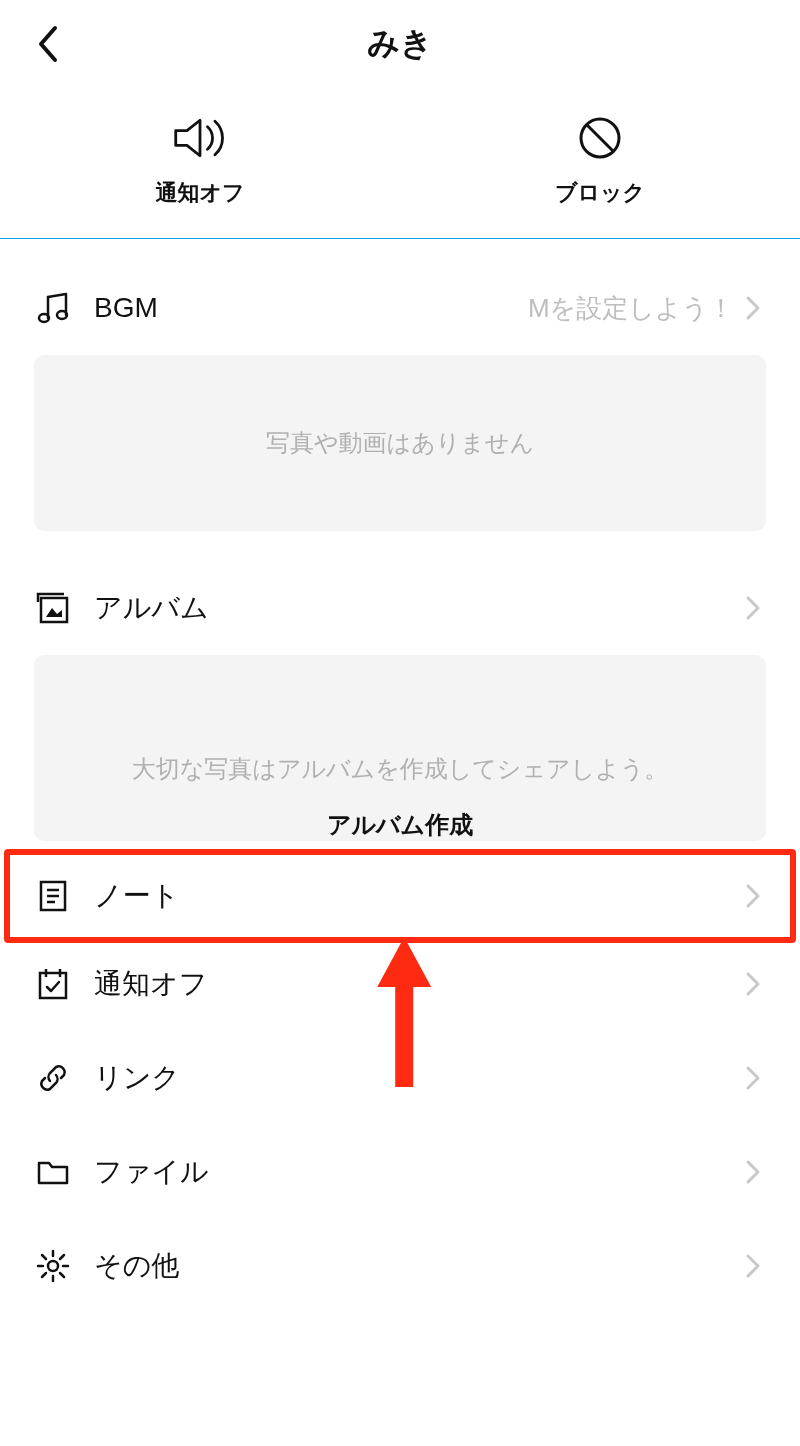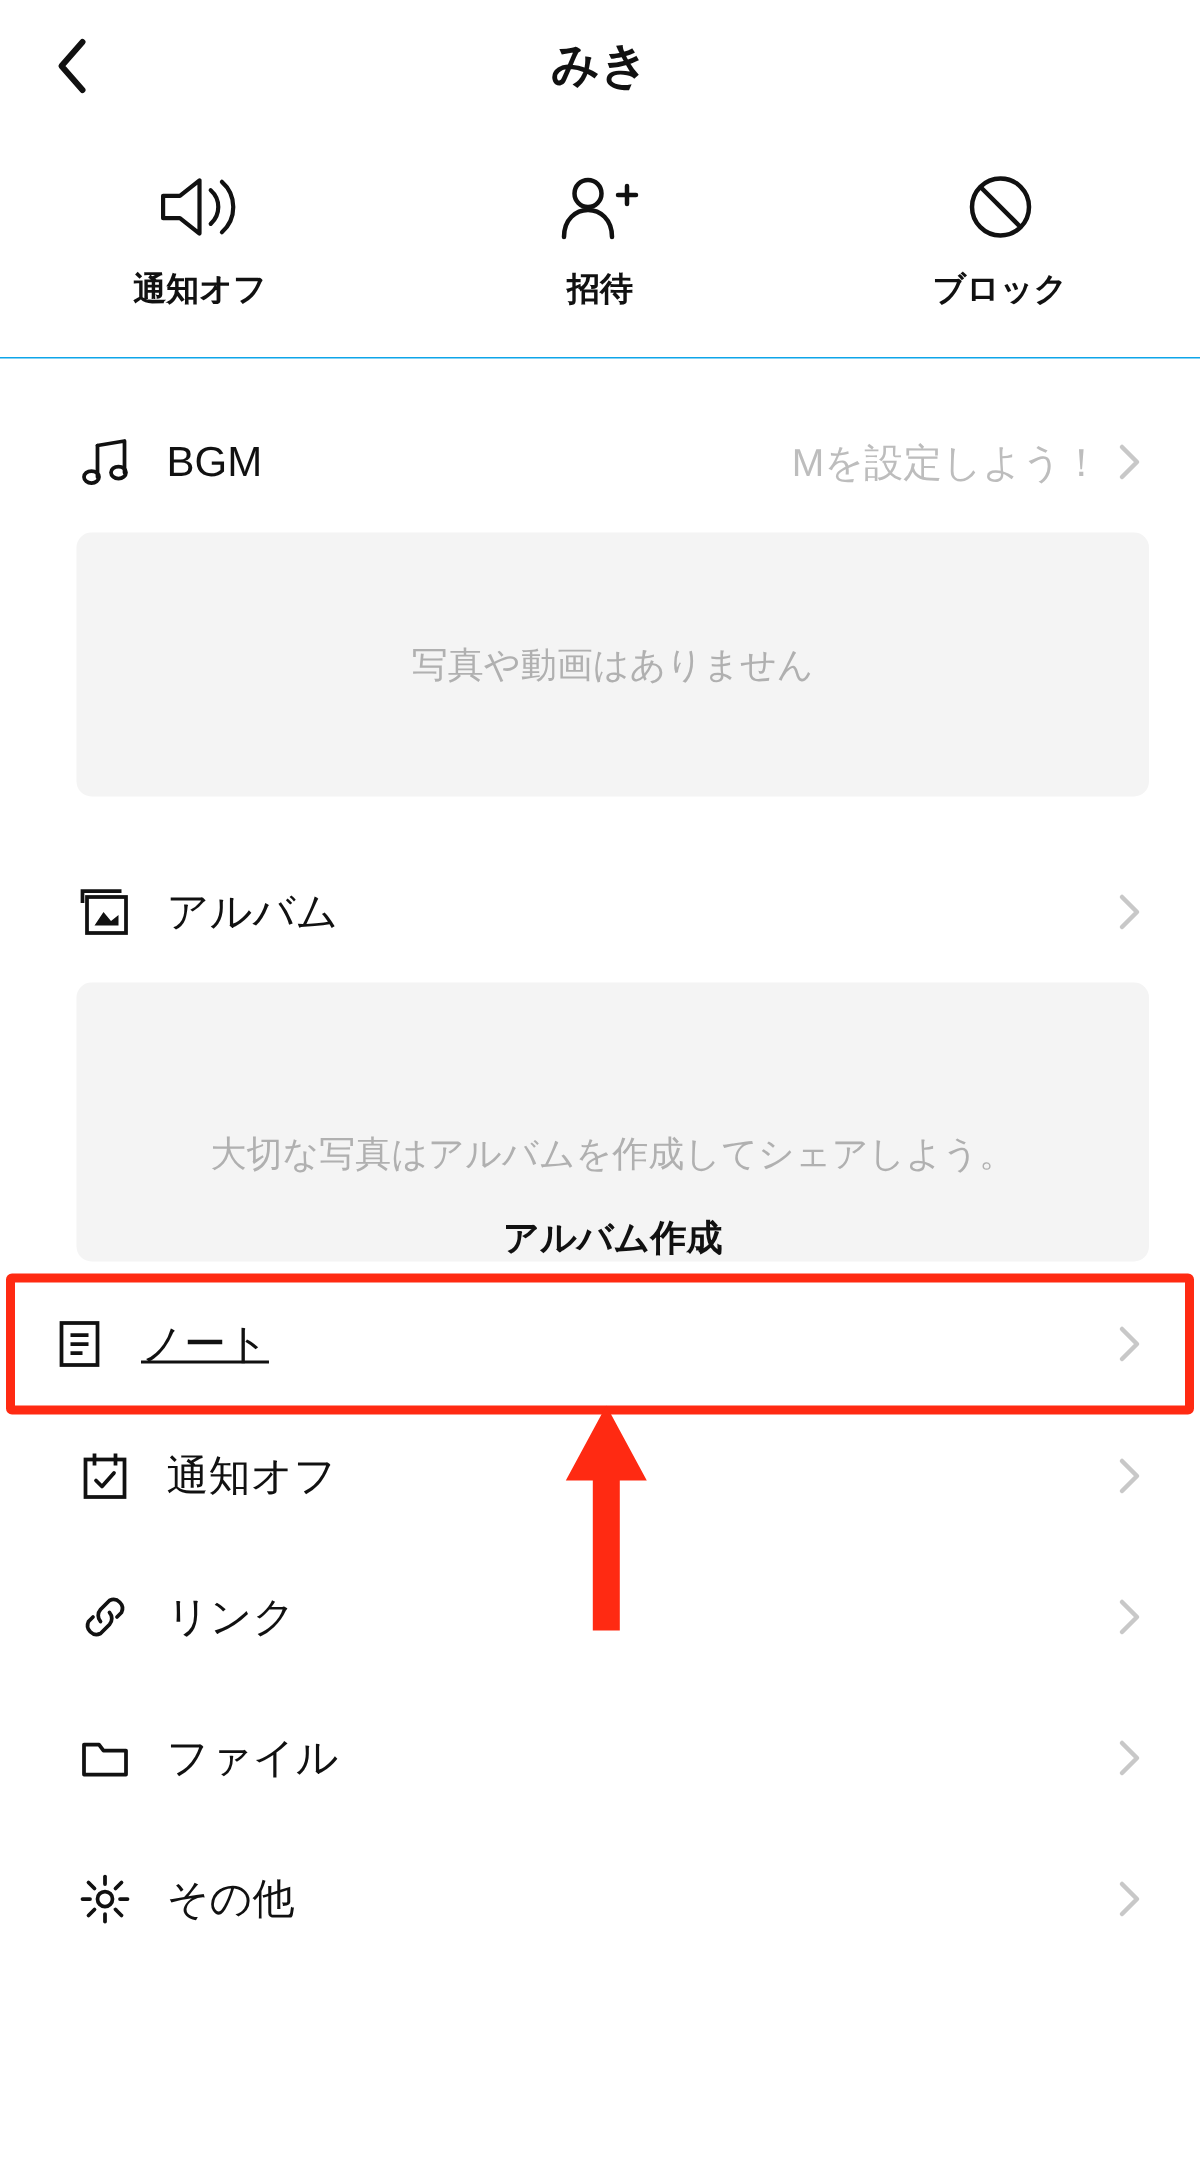--- a/index.html
+++ b/index.html
@@ -4,32 +4,32 @@
 <style>
   * { box-sizing: border-box; margin: 0; padding: 0; }
   html, body { width: 800px; height: 1446px; background: #fff; font-family: -apple-system, "Hiragino Sans", "Hiragino Kaku Gothic ProN", sans-serif; color: #111; }
   .header { height: 88px; display: flex; align-items: center; justify-content: center; position: relative; }
   .back { position: absolute; left: 28px; top: 50%; transform: translateY(-50%); width: 40px; height: 40px; display:flex; align-items:center; justify-content:center; }
   .title { font-size: 32px; font-weight: 700; }
   .actions { display: flex; border-bottom: 1px solid #0ea5e9; }
   .action { flex: 1; display: flex; flex-direction: column; align-items: center; justify-content: center; padding: 28px 0 30px 0; gap: 18px; }
   .action-icon { width: 56px; height: 44px; display:flex; align-items:center; justify-content:center; }
   .action-label { font-size: 22px; font-weight: 700; }
-  .section { padding: 0 34px; margin-left: 17px; }
+  .section { padding: 0 34px; }
   .row { display: flex; align-items: center; height: 94px; }
   .row-icon { width: 38px; height: 38px; display:flex; align-items:center; justify-content:center; flex-shrink:0; }
   .row-label { font-size: 28px; margin-left: 22px; flex-shrink:0; }
   .spacer { flex: 1; }
   .row-hint { font-size: 26px; color: #bdbdbd; margin-right: 6px; white-space: nowrap; text-align: center; }
   .chevron { width: 26px; height: 26px; display:flex; align-items:center; justify-content:center; flex-shrink:0; }
   .empty-box { background: #f4f4f4; border-radius: 10px; padding: 0; display:flex; flex-direction:column; align-items:center; justify-content:center; color:#b0b0b0; font-size:24px; text-align:center; }
   .empty-photos { height: 176px; margin-bottom: 30px; }
   .empty-album { height: 186px; margin-bottom: 8px; gap: 24px; justify-content: flex-end; }
   .album-cta { color:#111; font-weight:700; font-size:24px; }
-  .highlight { border: 6px solid #ff2a12; border-radius: 4px; margin: 6px 4px 0 4px; padding: 0 24px; text-decoration: underline; }
+  .highlight { border: 6px solid #ff2a12; border-radius: 4px; margin: 6px 4px 0 4px; padding: 0 24px; }
   .highlight .row { height: 82px; }
   .arrow-annot { position: relative; display:flex; justify-content:center; margin-top: -6px; height: 0; }
   .arrow-svg { position: absolute; top: 0; left: 50%; transform: translateX(-44%); }
   svg { display:block; }
 </style>
 </head>
 <body>
 
 <div class="header">
   <div class="back">
@@ -43,31 +43,20 @@
 <div class="actions">
   <div class="action">
     <div class="action-icon">
       <svg width="60" height="44" viewBox="0 0 60 44">
         <polygon points="4,14 16,14 30,3 30,41 16,30 4,30" fill="none" stroke="#111" stroke-width="3" stroke-linejoin="round"></polygon>
         <path d="M38 10 A16 16 0 0 1 38 34" fill="none" stroke="#111" stroke-width="3" stroke-linecap="round"></path>
         <path d="M46 4 A24 24 0 0 1 46 40" fill="none" stroke="#111" stroke-width="3" stroke-linecap="round"></path>
       </svg>
     </div>
     <div class="action-label">通知オフ</div>
-  </div>
-  <div class="action">
-    <div class="action-icon">
-      <svg width="56" height="44" viewBox="0 0 56 44">
-        <circle cx="20" cy="13" r="9" fill="none" stroke="#111" stroke-width="3"></circle>
-        <path d="M4 42 C4 30 12 24 20 24 C28 24 36 30 36 42" fill="none" stroke="#111" stroke-width="3" stroke-linecap="round"></path>
-        <line x1="40" y1="14" x2="52" y2="14" stroke="#111" stroke-width="3" stroke-linecap="round"></line>
-        <line x1="46" y1="8" x2="46" y2="20" stroke="#111" stroke-width="3" stroke-linecap="round"></line>
-      </svg>
-    </div>
-    <div class="action-label">招待</div>
   </div>
   <div class="action">
     <div class="action-icon">
       <svg width="44" height="44" viewBox="0 0 44 44">
         <circle cx="22" cy="22" r="19" fill="none" stroke="#111" stroke-width="3"></circle>
         <line x1="9" y1="9" x2="35" y2="35" stroke="#111" stroke-width="3"></line>
       </svg>
     </div>
     <div class="action-label">ブロック</div>
   </div>

